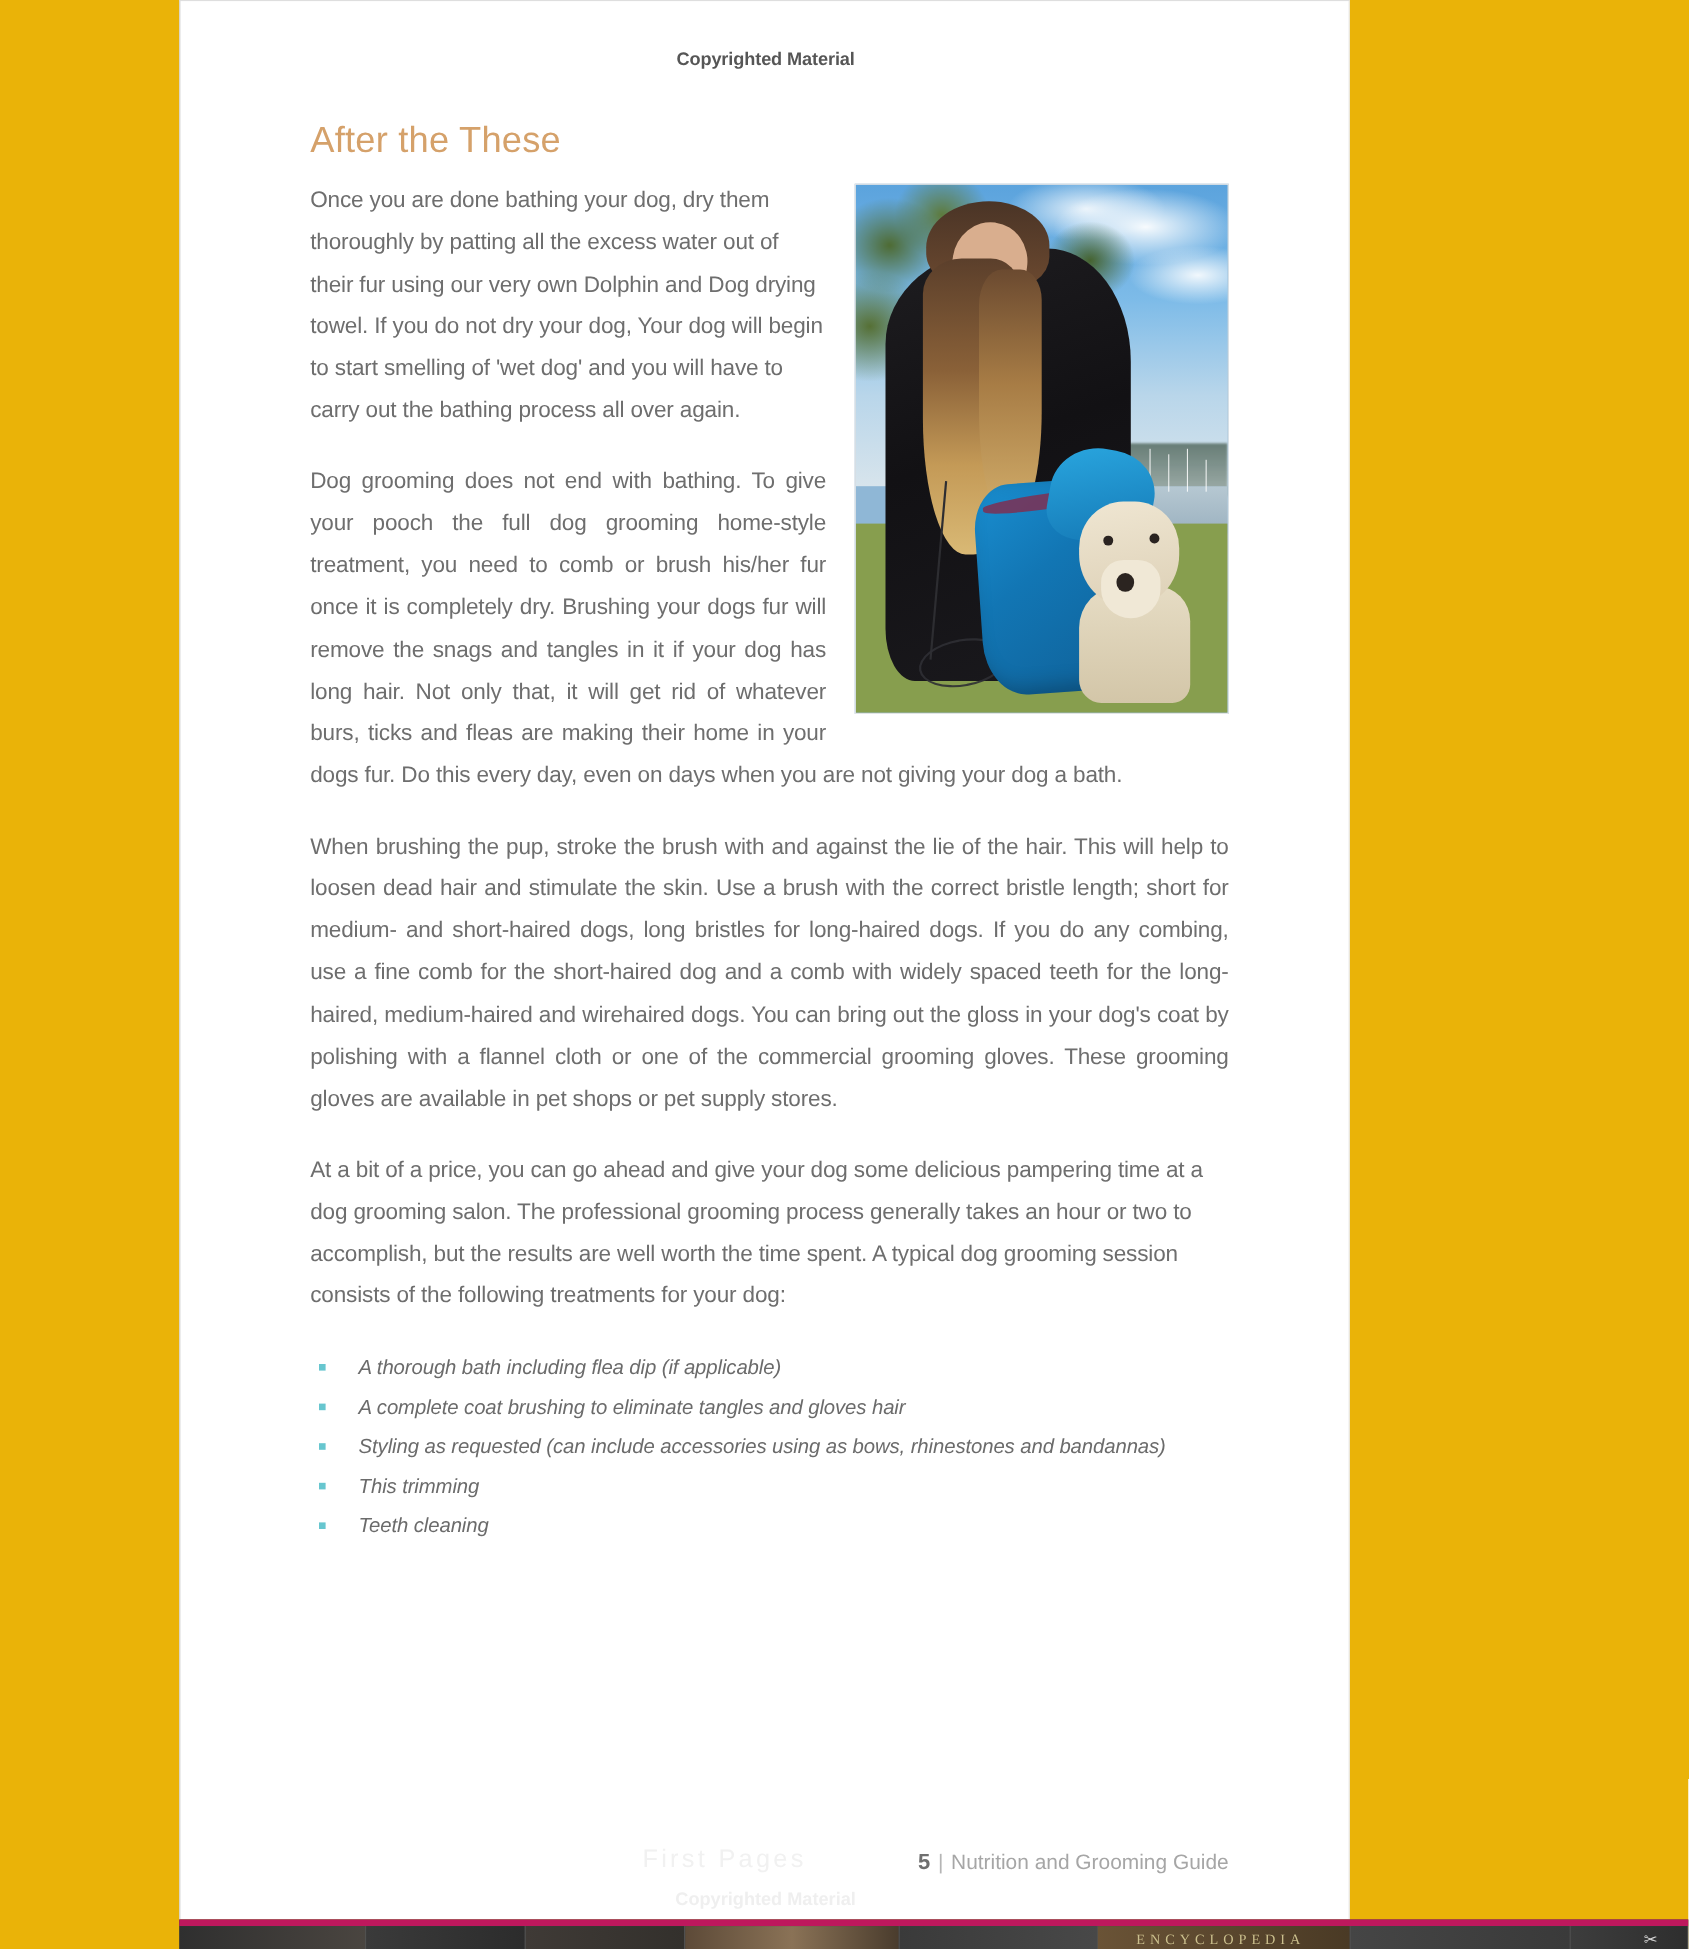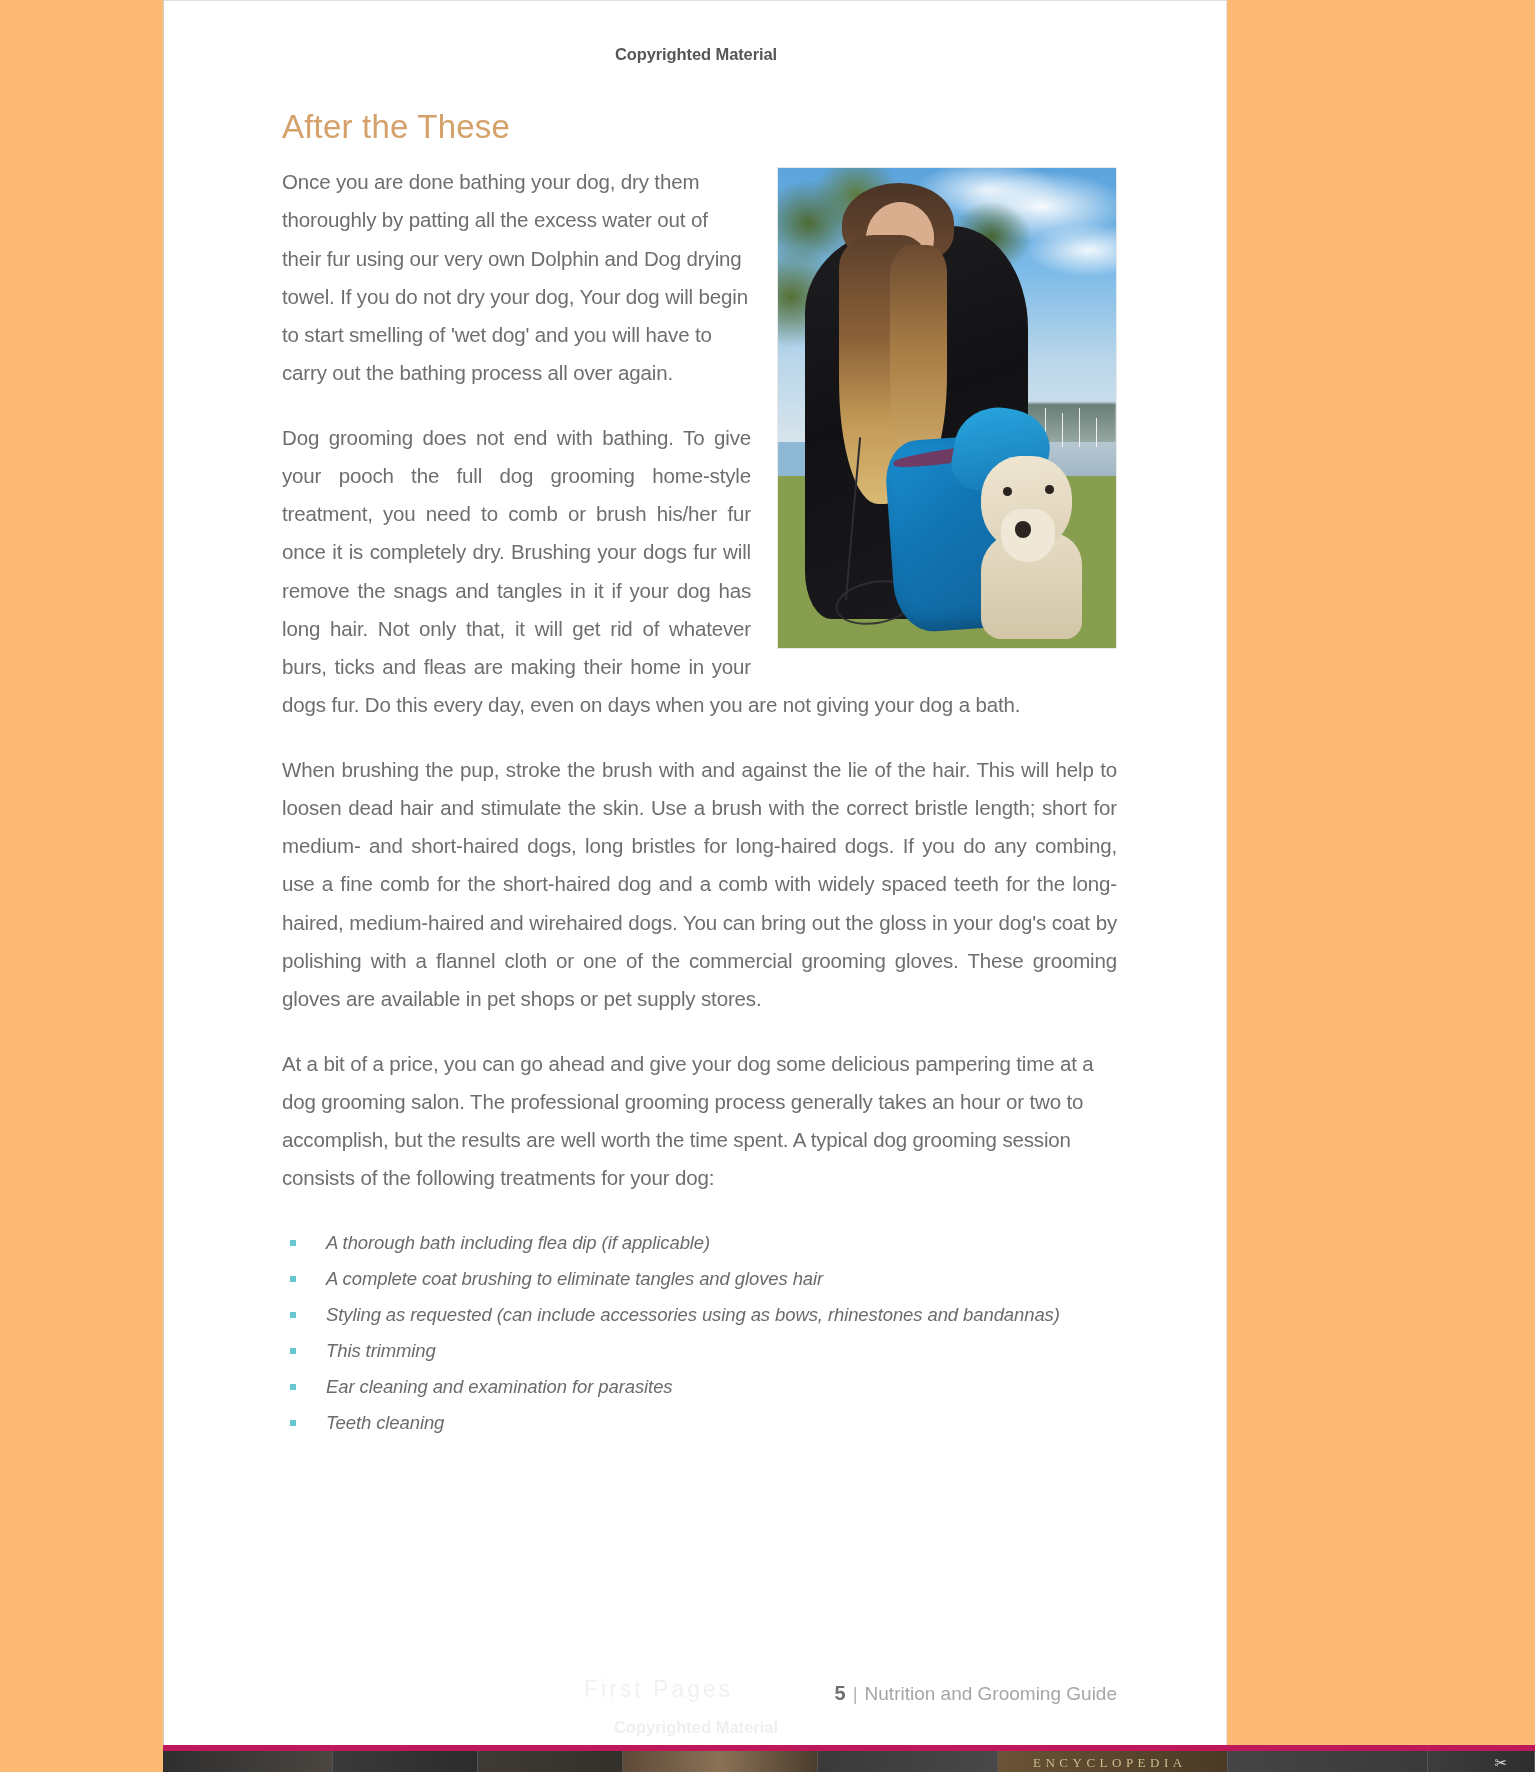--- a/index.html
+++ b/index.html
@@ -9,21 +9,21 @@
     height: 1772px;
     background: #ffffff;
     font-family: "Liberation Sans", sans-serif;
     overflow: hidden;
   }
 
   #viewport {
     position: relative;
     width: 1535px;
     height: 1772px;
-    background: #fdba74;
+    background: #eab308;
   }
 
   
   .page-sheet {
     position: absolute;
     left: 163px;
     top: 0px;
     width: 1064px;
     height: 1745px;
     background: #ffffff;
@@ -401,24 +401,20 @@
         <li>
           <span class="bullet-marker"></span>
           <span>Styling as requested (can include accessories using as bows, rhinestones and bandannas)</span>
         </li>
         <li>
           <span class="bullet-marker"></span>
           <span>This trimming</span>
         </li>
         <li>
           <span class="bullet-marker"></span>
-          <span>Ear cleaning and examination for parasites</span>
-        </li>
-        <li>
-          <span class="bullet-marker"></span>
           <span>Teeth cleaning</span>
         </li>
       </ul>
 
     </div>
 
     <div class="watermark-first-pages">First Pages</div>
 
     <div class="page-footer">
       <span class="pg-num">5</span><span class="pg-sep">|</span><span class="pg-title">Nutrition and Grooming Guide</span>

